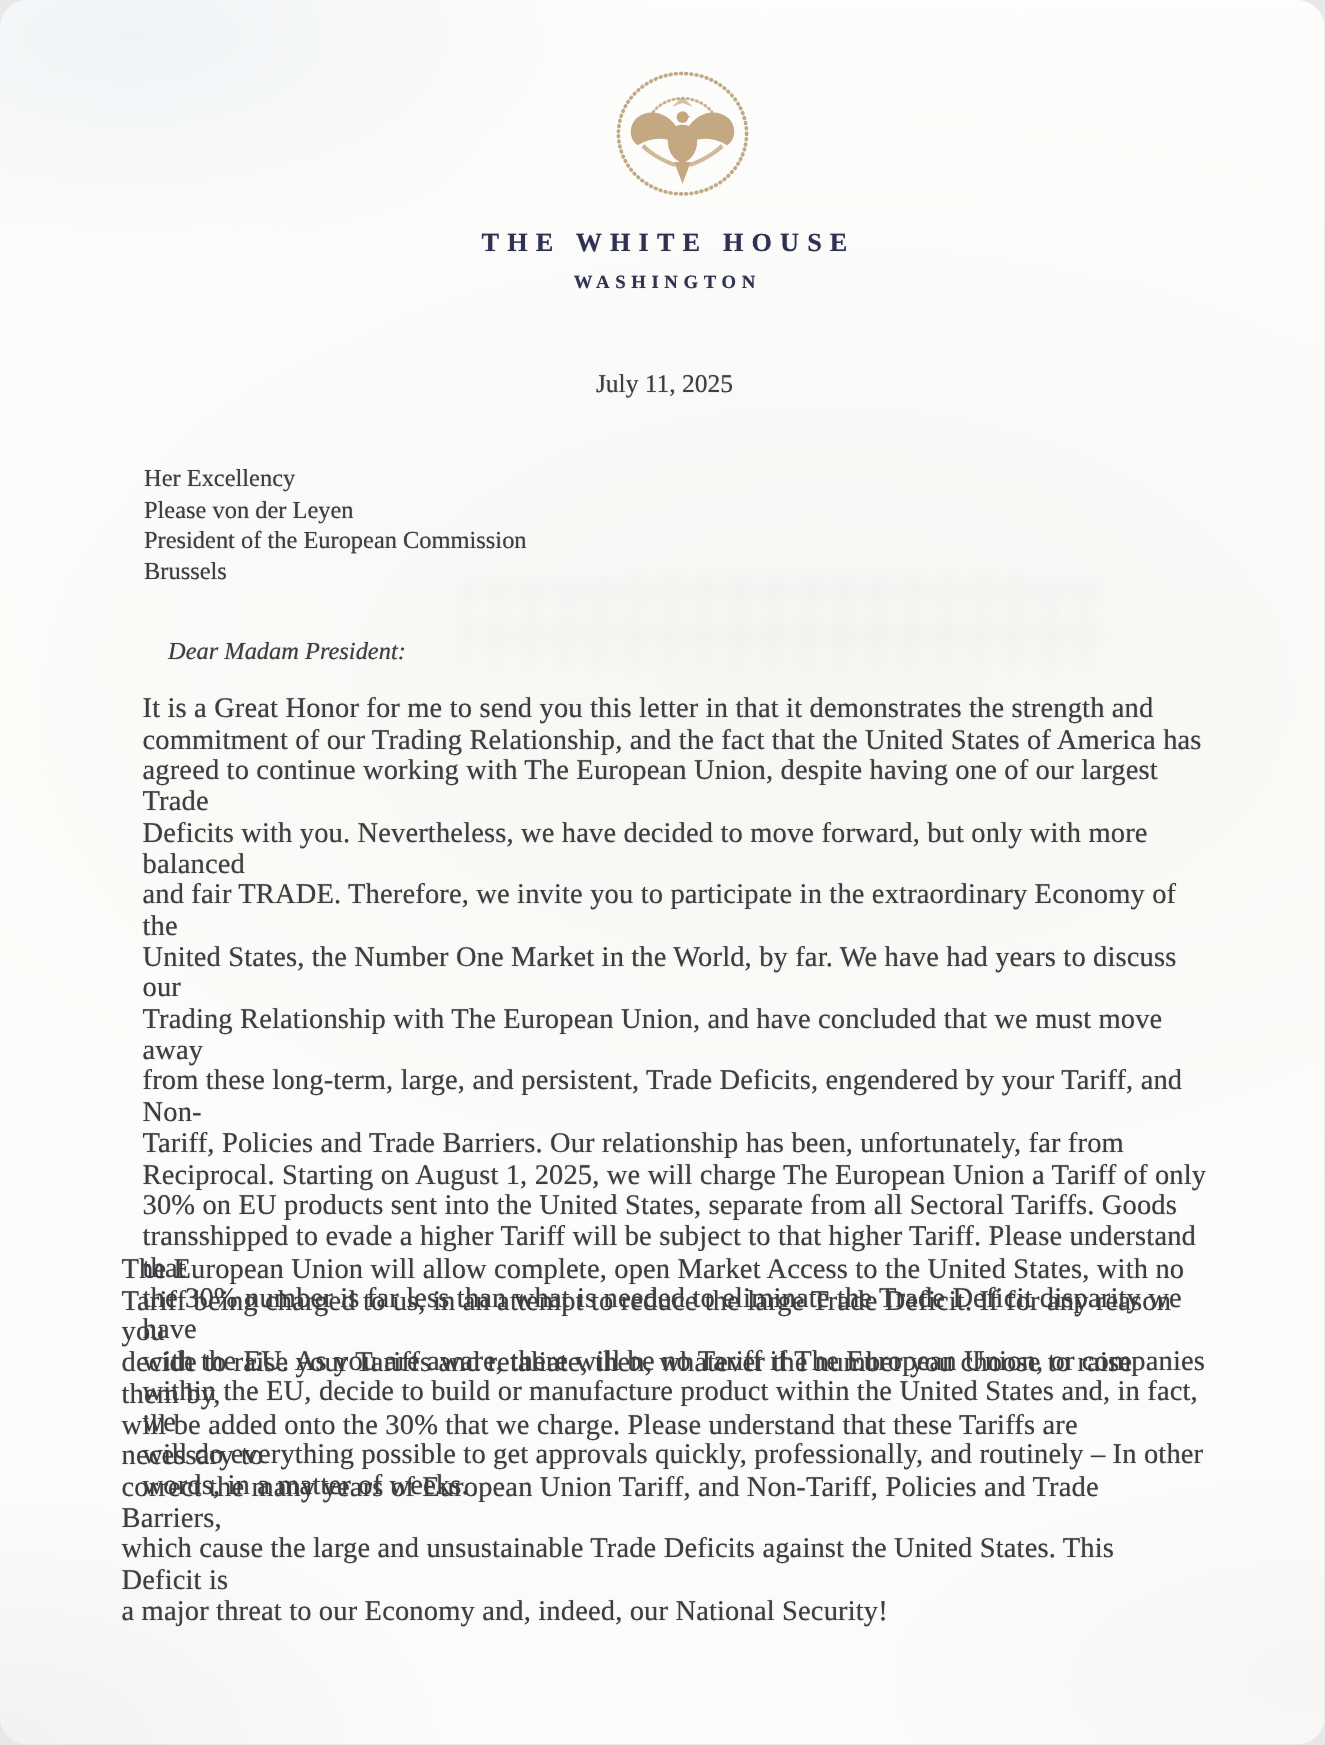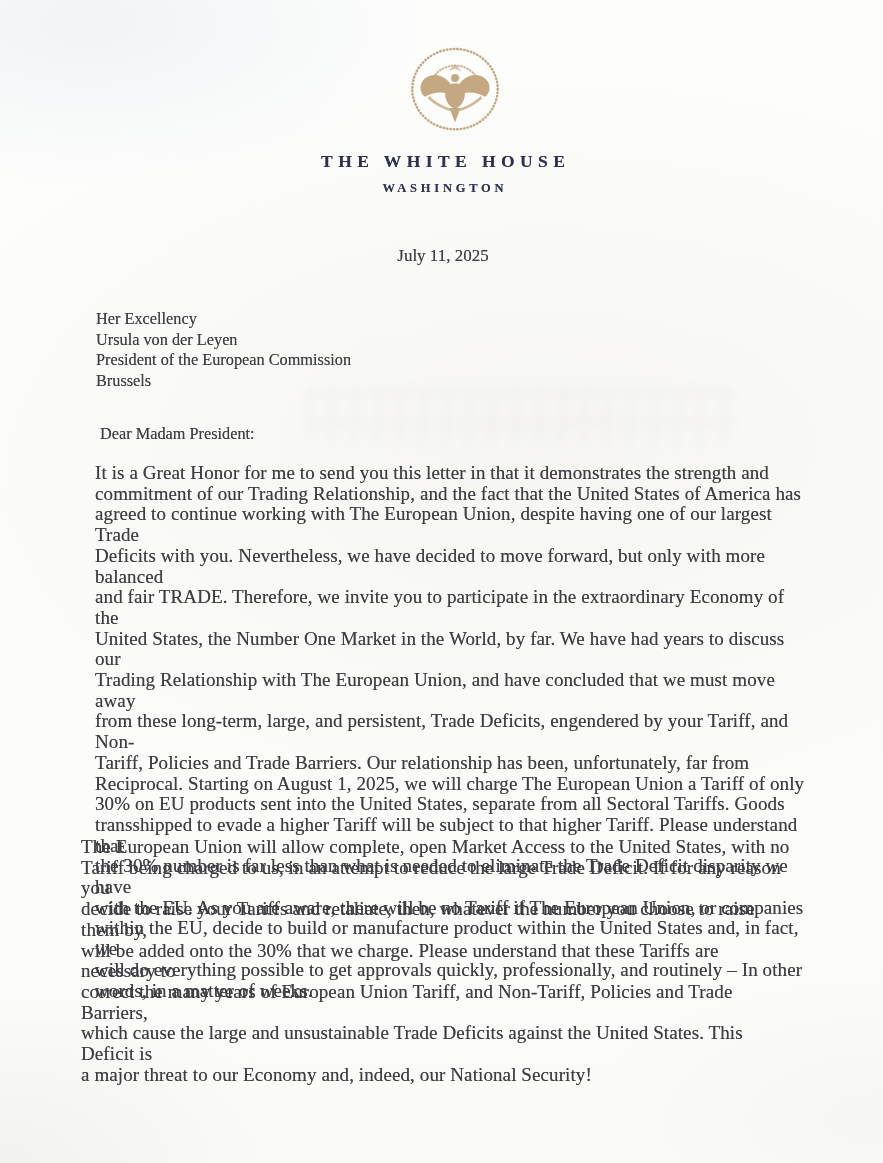--- a/index.html
+++ b/index.html
@@ -8,20 +8,21 @@
     width:883px;height:1163px;
     margin:0 auto;
     overflow:hidden;
     font-family:"Liberation Serif","DejaVu Serif",serif;
     background:
       radial-gradient(ellipse 560px 260px at 10% 2%, rgba(208,220,232,0.28), transparent 62%),
       radial-gradient(ellipse 900px 520px at 62% 38%, rgba(236,234,228,0.35), transparent 72%),
       radial-gradient(ellipse 420px 240px at 0% 100%, rgba(186,186,192,0.14), transparent 70%),
       radial-gradient(ellipse 420px 200px at 100% 96%, rgba(210,210,214,0.12), transparent 70%),
       linear-gradient(#fdfdfc,#fbfbf9);
+    border-radius: 18px;
   }
   .ink{
     color:#3e3d42;
     text-shadow:0 0 0.6px rgba(62,61,66,0.65);
   }
   .seal{
     position:absolute;left:402px;top:43px;width:106px;height:94px;
     filter:blur(0.4px) saturate(0.92);
   }
   .org{
@@ -43,22 +44,23 @@
     position:absolute;top:246px;left:0;width:886px;
     text-align:center;
     font-size:17px;
   }
   .recipient{
     position:absolute;top:309px;left:96px;
     font-size:16.3px;line-height:20.7px;
     white-space:pre-line;
   }
   .salutation{
-    position:absolute;top:424px;left:100px;
+    position:absolute;top:424px;left:112px;
     font-size:16.3px;
+    font-style:italic;
   }
   .para{
     position:absolute;
     width:715px;
     font-size:19px;line-height:20.7px;
     white-space:pre-line;
     letter-spacing:0.1px;
   }
   .para1{top:463px;left:95px;}
   .para2{top:837px;left:81px;}
@@ -98,21 +100,21 @@
       </g>
     </svg>
   </div>
 
   <div class="org">THE WHITE HOUSE</div>
   <div class="city">WASHINGTON</div>
 
   <div class="date ink">July 11, 2025</div>
 
   <div class="recipient ink">Her Excellency
-Ursula von der Leyen
+Please von der Leyen
 President of the European Commission
 Brussels</div>
 
   <div class="ghost"></div>
 
   <div class="salutation ink">Dear Madam President:</div>
 
   <div class="para para1 ink">It is a Great Honor for me to send you this letter in that it demonstrates the strength and
 commitment of our Trading Relationship, and the fact that the United States of America has
 agreed to continue working with The European Union, despite having one of our largest Trade

